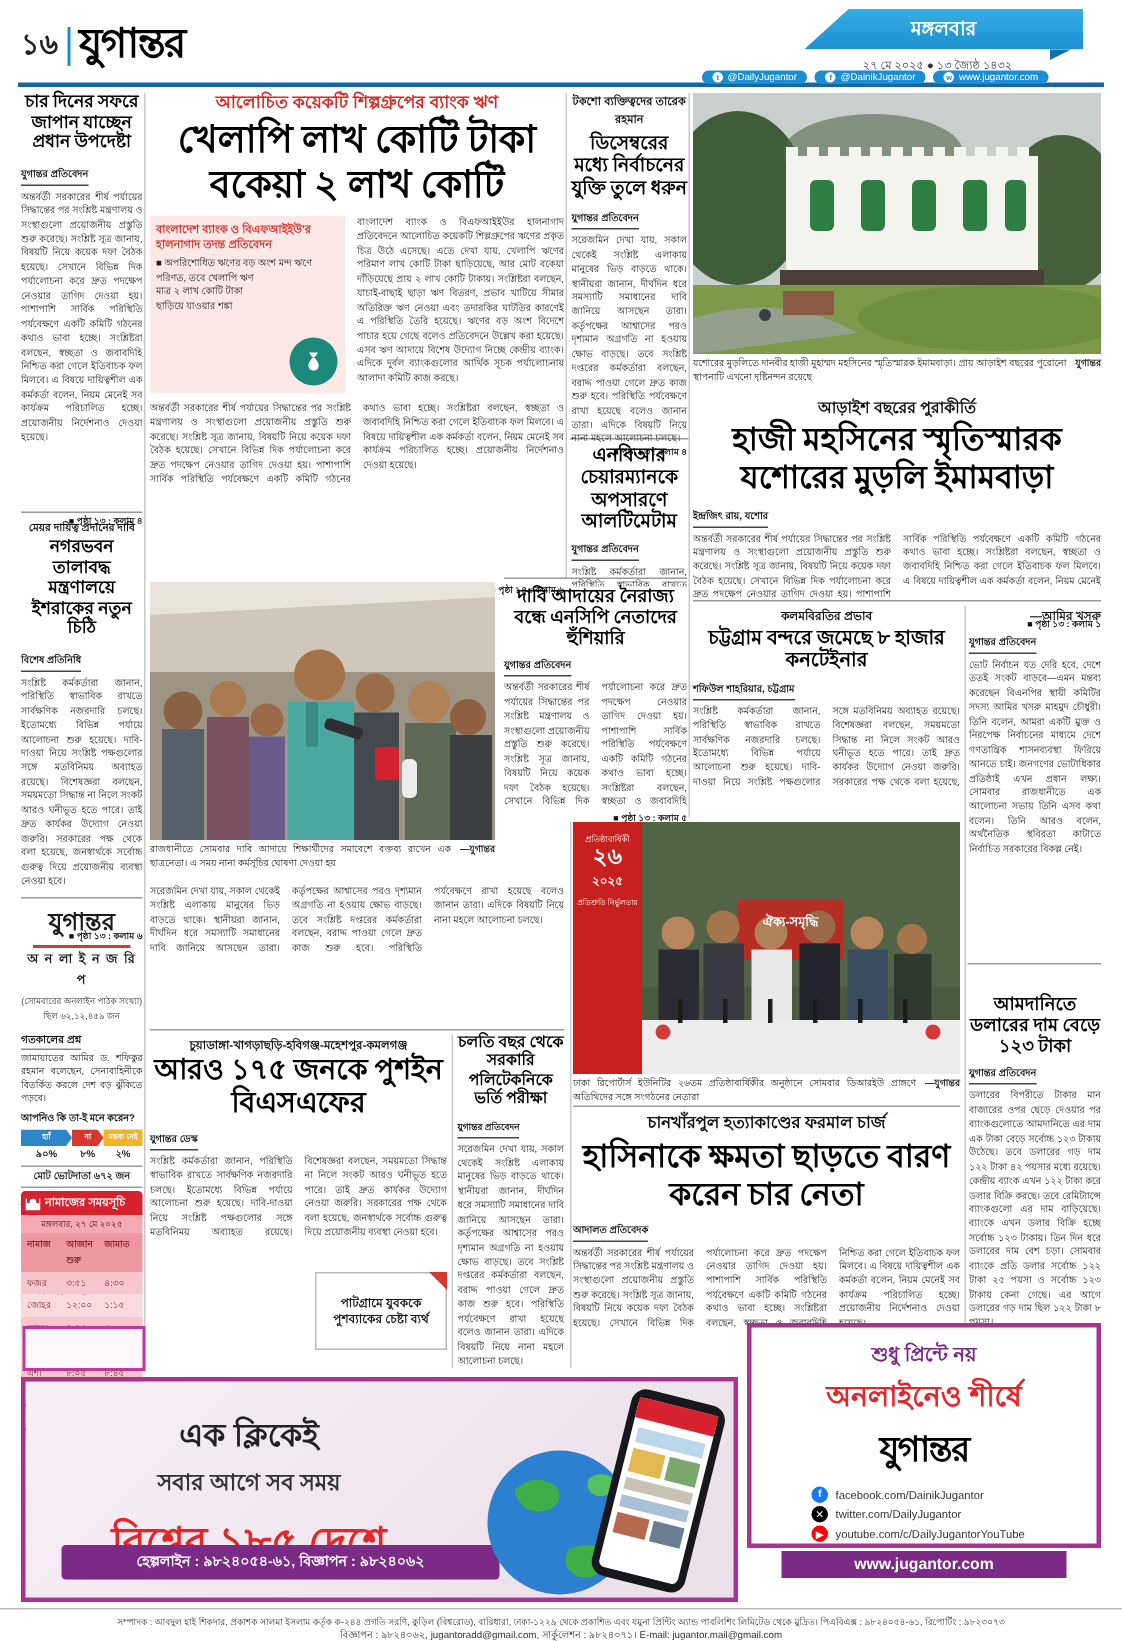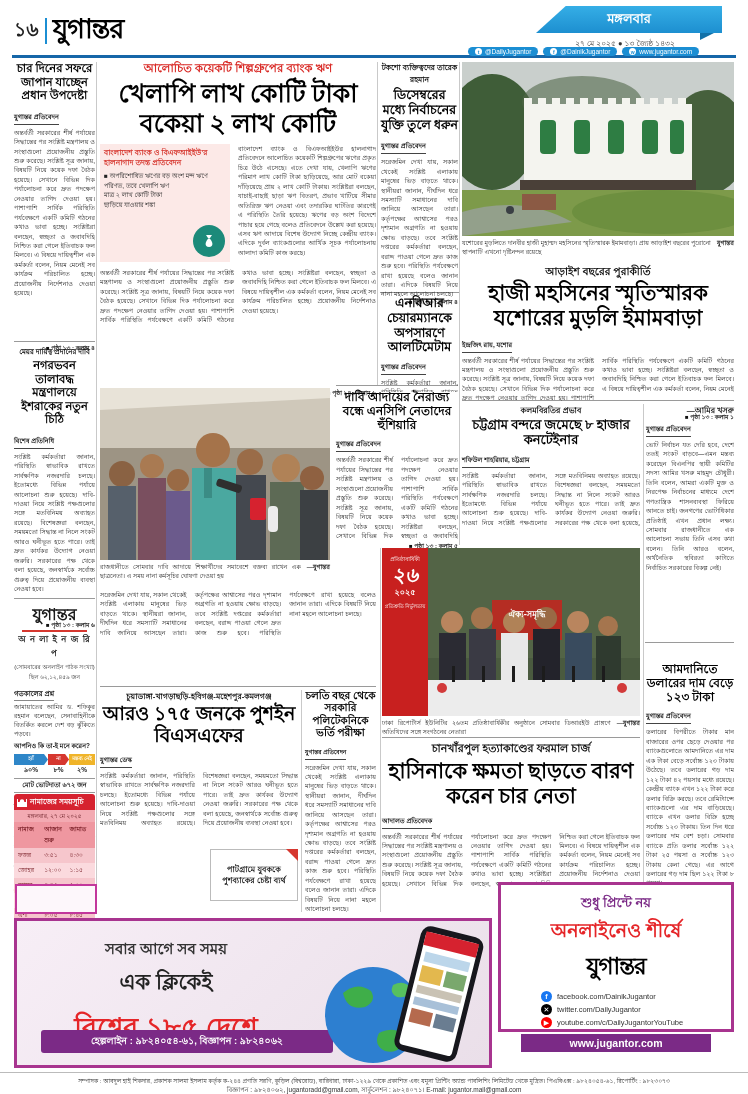--- a/index.html
+++ b/index.html
@@ -370,42 +370,42 @@
       <rect x="130" y="118" width="3" height="16"></rect>
         <rect x="160" y="118" width="3" height="16"></rect>
       <rect x="190" y="118" width="3" height="16"></rect>
         <rect x="220" y="118" width="3" height="16"></rect>
     </g>
     <circle cx="60" cy="140" r="5" fill="#d23a3a"></circle>
       <circle cx="240" cy="140" r="5" fill="#d23a3a"></circle>
   </svg>
   <div style="position:absolute;left:2px;top:8px;width:42px;text-align:center;color:#fff;">
     <div style="font-size:5.5px;">প্রতিষ্ঠাবার্ষিকী</div>
-    <div style="font-size:20px;font-weight:800;line-height:1.1;font-style:italic;">২৬</div>
+    <div style="font-size:15px;font-weight:800;line-height:1.1;">২৬</div>
     <div style="font-size:8px;font-weight:bold;">২০২৫</div>
     <div style="font-size:5px;margin-top:4px;">প্রতিশ্রুতি নির্ভুলতায়</div>
   </div>
   <div style="position:absolute;left:112px;top:60px;width:66px;text-align:center;color:#fff;font-size:8.5px;font-weight:bold;">ঐক্য-সমৃদ্ধি</div>
 </div>
 <div class="abs cap" style="left:382px;top:719px;width:258px;height:16px;">
   <span class="credit">—যুগান্তর</span>
   <span>ঢাকা রিপোর্টার্স ইউনিটির ২৬তম প্রতিষ্ঠাবার্ষিকীর অনুষ্ঠানে সোমবার ডিআরইউ প্রাঙ্গণে অতিথিদের সঙ্গে সংগঠনের নেতারা</span>
 </div>
 
 <div class="abs" style="left:382px;top:740px;width:258px;">
   <div class="kicker" style="font-size:11px;">চানখাঁরপুল হত্যাকাণ্ডের ফরমাল চার্জ</div>
   <div class="headline" style="font-size:21px;">হাসিনাকে ক্ষমতা ছাড়তে বারণ করেন চার নেতা</div>
   <div><span class="byline">আদালত প্রতিবেদক</span></div>
   <div class="body-txt cols3" style="height:96px;">অন্তর্বর্তী সরকারের শীর্ষ পর্যায়ের সিদ্ধান্তের পর সংশ্লিষ্ট মন্ত্রণালয় ও সংস্থাগুলো প্রয়োজনীয় প্রস্তুতি শুরু করেছে। সংশ্লিষ্ট সূত্র জানায়, বিষয়টি নিয়ে কয়েক দফা বৈঠক হয়েছে। সেখানে বিভিন্ন দিক পর্যালোচনা করে দ্রুত পদক্ষেপ নেওয়ার তাগিদ দেওয়া হয়। পাশাপাশি সার্বিক পরিস্থিতি পর্যবেক্ষণে একটি কমিটি গঠনের কথাও ভাবা হচ্ছে। সংশ্লিষ্টরা বলছেন, স্বচ্ছতা ও জবাবদিহি নিশ্চিত করা গেলে ইতিবাচক ফল মিলবে। এ বিষয়ে দায়িত্বশীল এক কর্মকর্তা বলেন, নিয়ম মেনেই সব কার্যক্রম পরিচালিত হচ্ছে। প্রয়োজনীয় নির্দেশনাও দেওয়া হয়েছে।</div>
 </div>
 
 <div class="abs ad-border" style="left:14px;top:918px;width:478px;height:150px;background:linear-gradient(135deg,#f7eef6,#eadfe9);">
   <div style="position:absolute;left:24px;top:16px;width:250px;text-align:center;">
+    <div style="font-size:21px;font-weight:bold;color:#222;margin-top:4px;">এক ক্লিকেই</div>
     <div style="font-size:15px;font-weight:bold;color:#333;">সবার আগে সব সময়</div>
-    <div style="font-size:21px;font-weight:bold;color:#222;margin-top:4px;">এক ক্লিকেই</div>
     <div style="font-size:27px;font-weight:800;color:#e52528;margin-top:6px;">বিশ্বের ১৮৫ দেশে</div>
   </div>
   <div style="position:absolute;left:24px;bottom:12px;width:260px;background:#7b2a86;color:#fff;font-size:9.5px;font-weight:bold;text-align:center;padding:4px 16px;border-radius:3px;">হেল্পলাইন : ৯৮২৪০৫৪-৬১, বিজ্ঞাপন : ৯৮২৪০৬২</div>
   <div style="position:absolute;right:4px;top:2px;">
     <svg width="190" height="144" viewBox="0 0 190 144">
       <circle cx="78" cy="92" r="48" fill="#2d7fd0"></circle>
       <path d="M48 70 q14 -12 28 -2 q6 10 -6 16 q-18 4 -22 -14" fill="#3fae49"></path>
       <path d="M84 110 q18 -8 26 4 q-4 18 -20 14 q-12 -6 -6 -18" fill="#3fae49"></path>
       <path d="M98 62 q12 -6 18 4 q-2 10 -14 8 q-8 -4 -4 -12" fill="#57c05f"></path>
       <g transform="rotate(14 140 70)">

